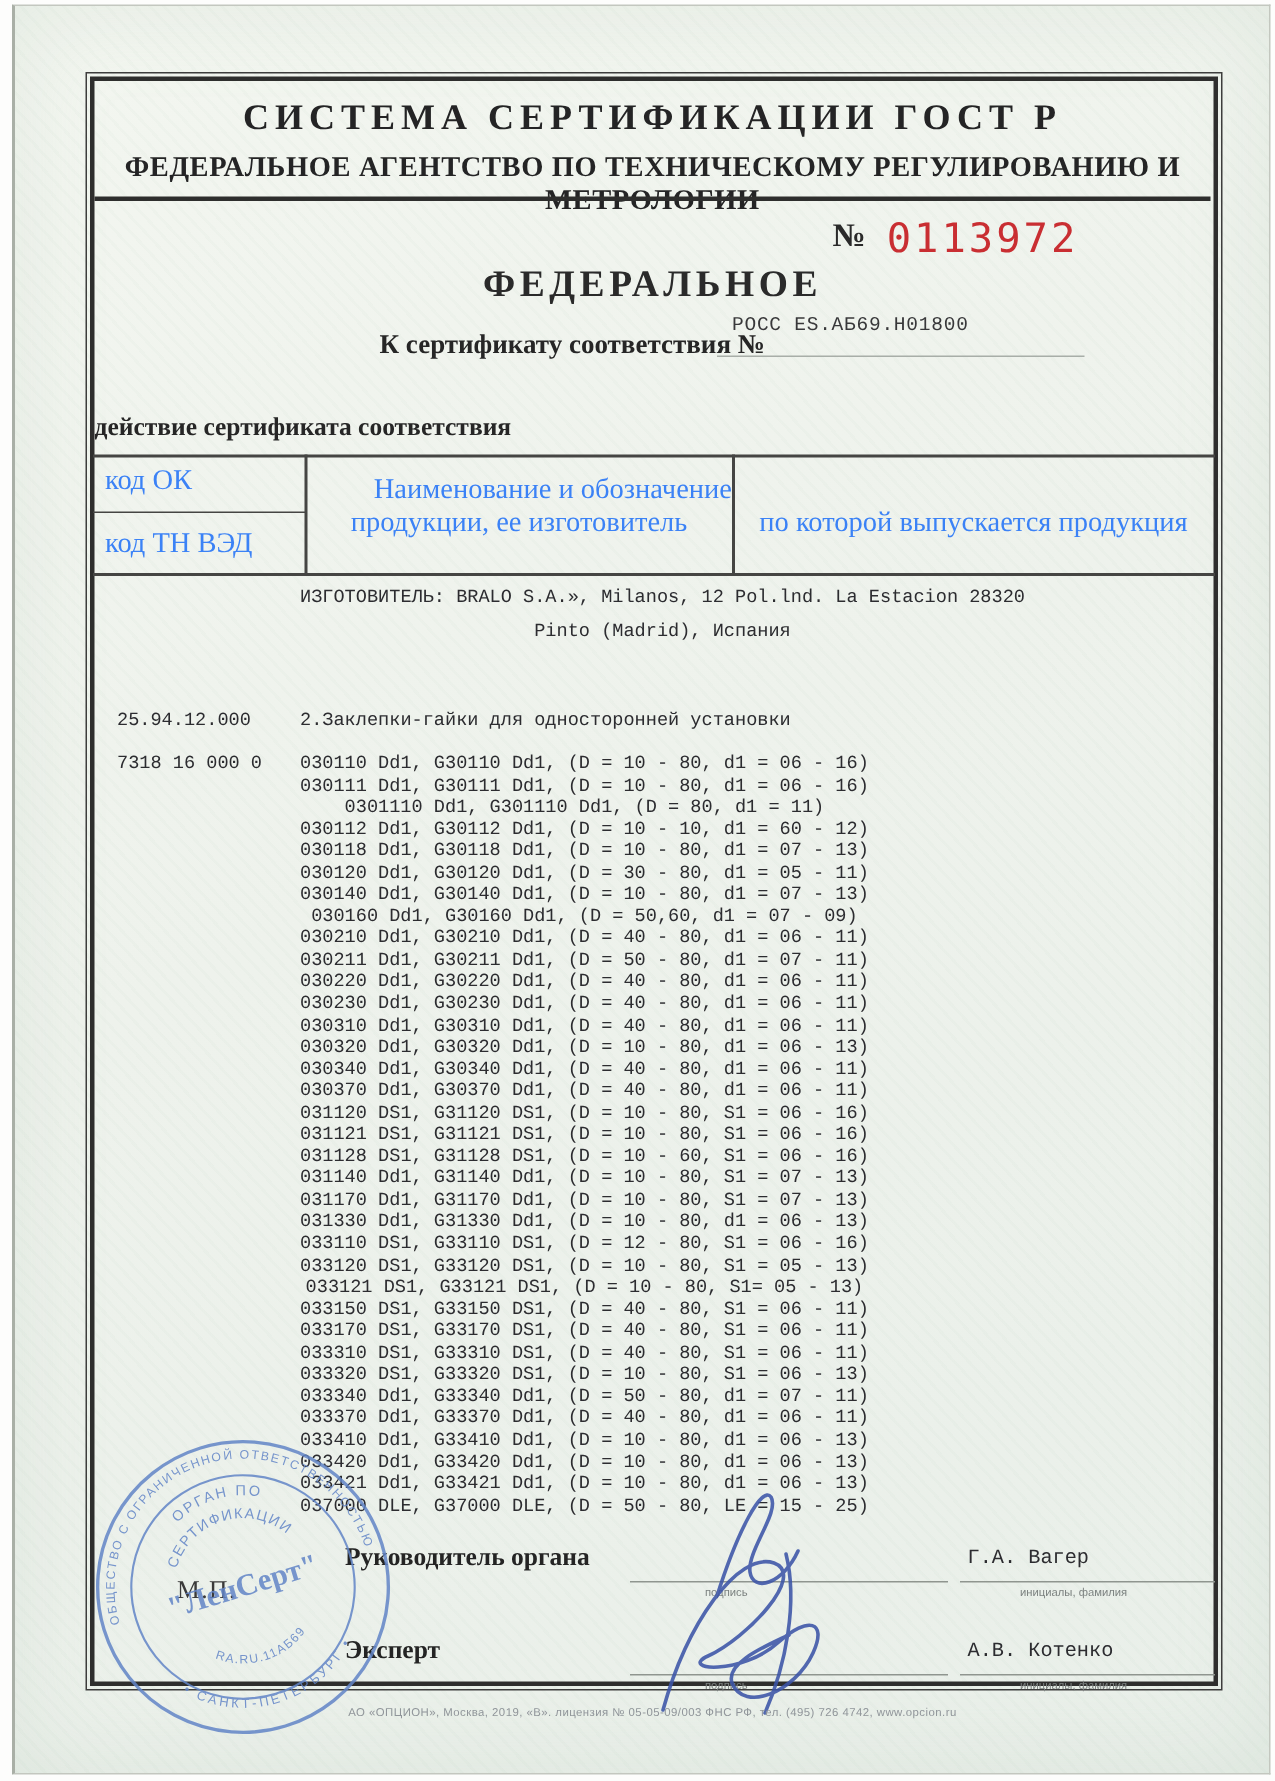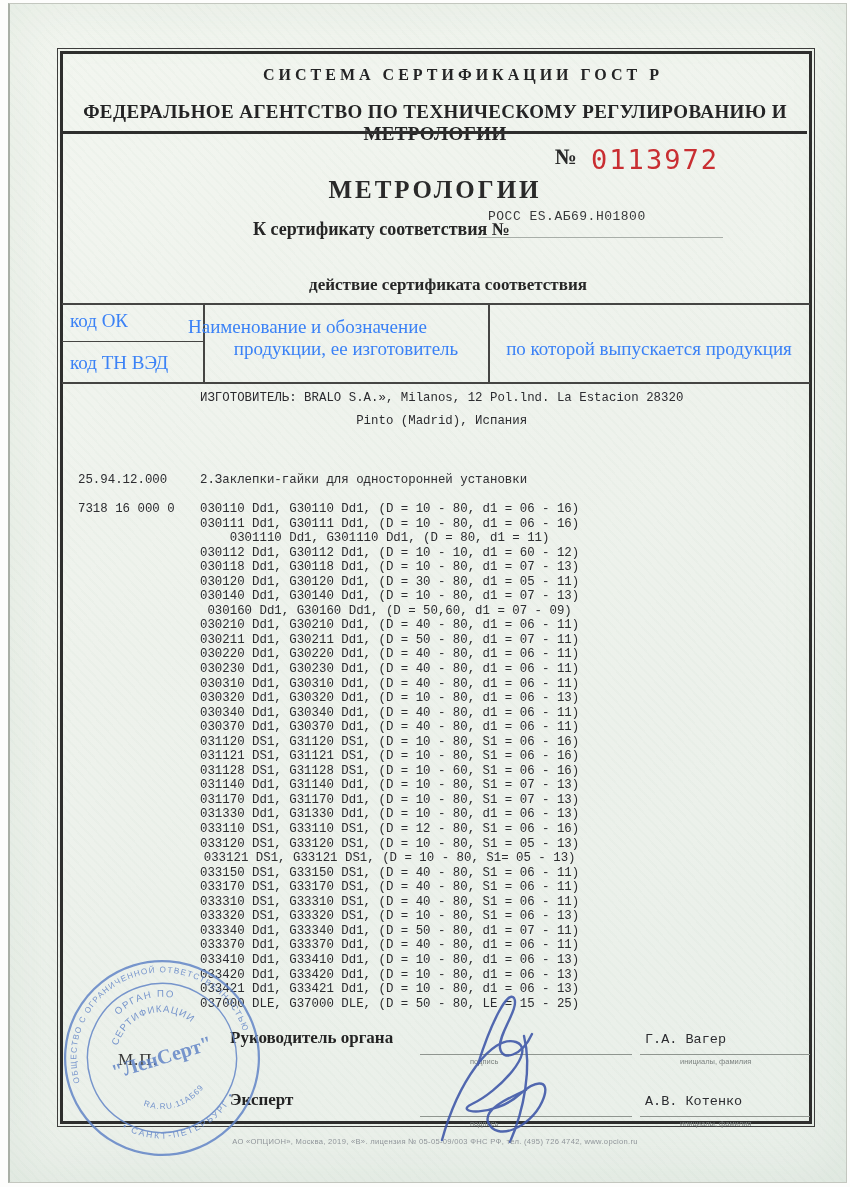--- a/index.html
+++ b/index.html
@@ -12,49 +12,49 @@
   .paper::after{content:"";position:absolute;inset:0;
          background:repeating-linear-gradient(47deg,rgba(150,185,160,.045) 0 2px,transparent 2px 7px);}
   .frame{position:absolute;left:57px;top:48px;width:756px;height:1077px;border:1.5px solid #3d3d3c;}
   .frame::before{content:"";position:absolute;inset:2px;border:3px solid #2e2e2d;}
   .hdr-rule{position:absolute;left:63px;top:131px;width:744px;height:2.5px;background:#2e2e2d;}
 
   .t-serif{font-family:"Liberation Serif",serif;}
   .t-mono{font-family:"Liberation Mono","DejaVu Sans Mono",monospace;}
 
   .sys-title{position:absolute;left:63px;width:744px;top:66px;text-align:center;
-             font-size:16px;font-weight:bold;letter-spacing:4px;color:#242425;padding-left:28px;}
+             font-size:24px;font-weight:bold;letter-spacing:4px;color:#242425;}
   .agency{position:absolute;left:63px;width:744px;top:101px;text-align:center;
           font-size:19px;font-weight:bold;letter-spacing:0.4px;color:#242425;}
 
   .num-wrap{position:absolute;left:555px;top:144px;white-space:nowrap;}
   .num-label{font-size:22px;font-weight:bold;color:#2a2a2a;vertical-align:top;}
   .num-value{font-family:"DejaVu Sans Mono",monospace;font-size:27px;letter-spacing:2px;
              color:#c92e32;margin-left:10px;vertical-align:top;}
 
   .app-title{position:absolute;left:63px;width:744px;top:176px;text-align:center;
              font-size:25px;font-weight:bold;letter-spacing:3px;color:#2a2a2a;}
   .cert-label{position:absolute;left:253px;top:219px;font-size:18px;font-weight:600;color:#262626;}
   .cert-number{position:absolute;left:488px;top:209px;font-size:13px;letter-spacing:.5px;color:#38383a;}
   .cert-line{position:absolute;left:478px;top:237px;width:245px;height:1px;background:#a8aea8;}
 
   .desc1{position:absolute;left:63px;width:744px;top:253px;text-align:center;font-size:17px;font-weight:bold;color:#262626;}
-  .desc2{position:absolute;left:63px;width:744px;top:275px;text-align:center;font-size:17px;font-weight:bold;color:#262626;margin-left:13px;}
+  .desc2{position:absolute;left:63px;width:744px;top:275px;text-align:left;font-size:17px;font-weight:bold;color:#262626;}
 
   
   .tline{position:absolute;background:#454543;}
   .tbl-top{left:62px;top:303px;width:748px;height:1.5px;}
   .tbl-bottom{left:62px;top:382px;width:748px;height:1.5px;}
   .tbl-v1{left:203px;top:303px;width:1.5px;height:80px;}
   .tbl-v2{left:488px;top:303px;width:1.5px;height:80px;}
   .tbl-h1{left:62px;top:341px;width:142px;height:1.2px;}
   .cell{position:absolute;font-size:19px;color:#3b82f6;}
   .c-ok{left:70px;top:310px;}
   .c-tnved{left:70px;top:352px;}
-  .c2l1{left:188px;width:284px;top:316px;text-align:left;}
+  .c2l1{left:204px;width:284px;top:316px;text-align:right;}
   .c2l2{left:204px;width:284px;top:338px;text-align:center;}
   .c3l1{left:489px;width:320px;top:316px;text-align:center;}
   .c3l2{left:489px;width:320px;top:338px;text-align:center;}
 
   
   .mono-block{position:absolute;font-family:"Liberation Mono","DejaVu Sans Mono",monospace;
               font-size:12.4px;color:#2c2c30;white-space:pre;text-align:center;}
   .mfr{left:200px;top:387px;line-height:22.5px;}
   .okcode{left:78px;top:473px;}
   .pgroup{left:200px;top:473px;}
@@ -94,21 +94,21 @@
 
   <div class="sys-title t-serif">СИСТЕМА СЕРТИФИКАЦИИ ГОСТ Р</div>
   <div class="agency t-serif">ФЕДЕРАЛЬНОЕ АГЕНТСТВО ПО ТЕХНИЧЕСКОМУ РЕГУЛИРОВАНИЮ И МЕТРОЛОГИИ</div>
   <div class="hdr-rule"></div>
 
   <div class="num-wrap">
     <span class="num-label">№</span>
     <span class="num-value">0113972</span>
   </div>
 
-  <div class="app-title">МЕТРОЛОГИИ</div>
+  <div class="app-title">ФЕДЕРАЛЬНОЕ</div>
   <div class="cert-label">К сертификату соответствия №</div>
   <div class="cert-number t-mono">РОСС ES.АБ69.Н01800</div>
   <div class="cert-line"></div>
 
   <div class="desc2">действие сертификата соответствия</div>
 
   <div class="tline tbl-top"></div>
   <div class="tline tbl-bottom"></div>
   <div class="tline tbl-v1"></div>
   <div class="tline tbl-v2"></div>

